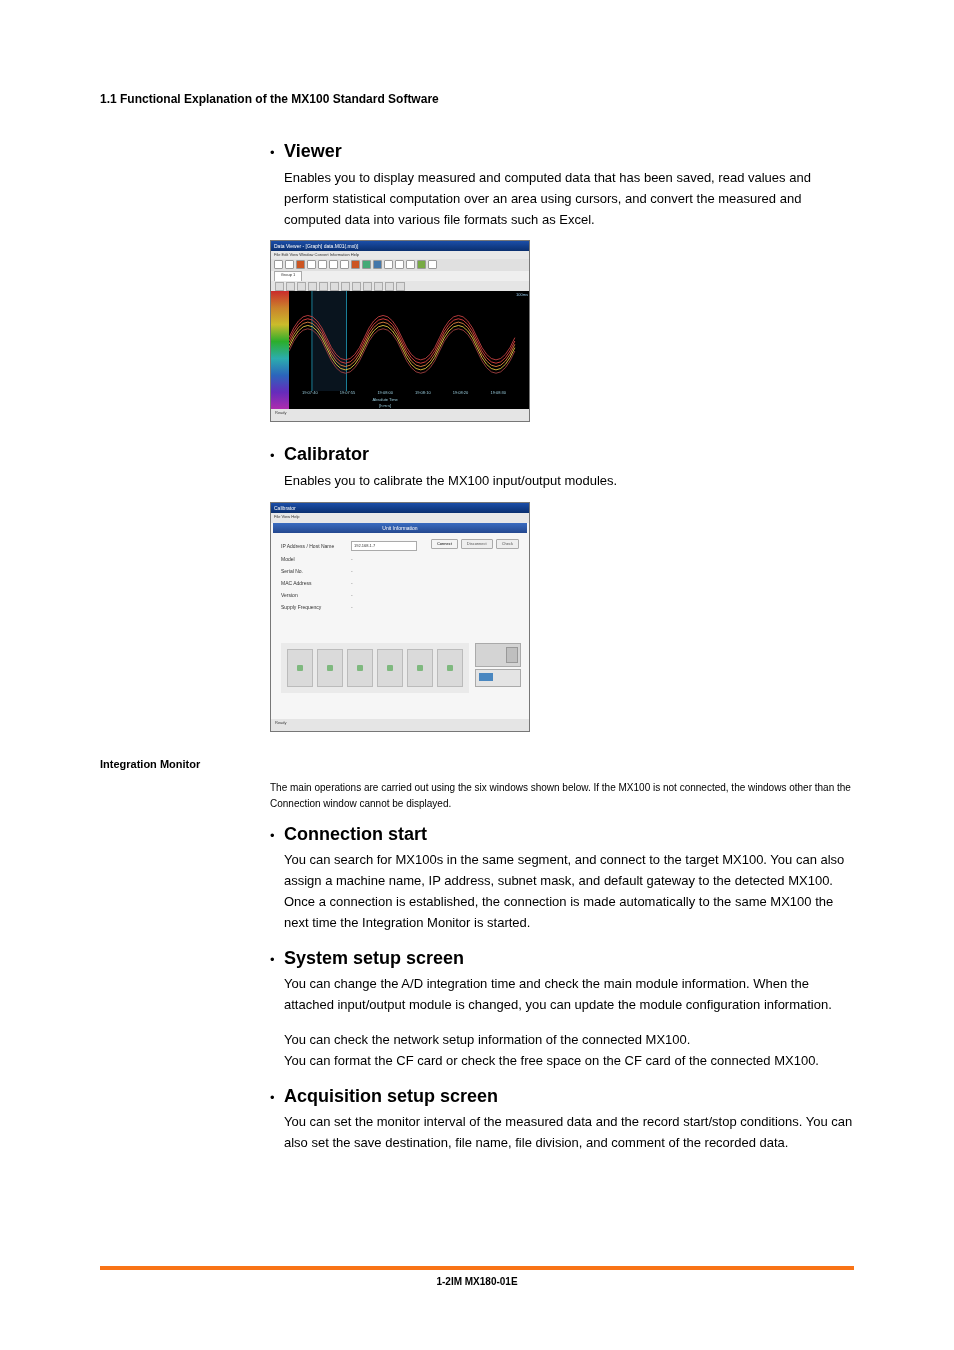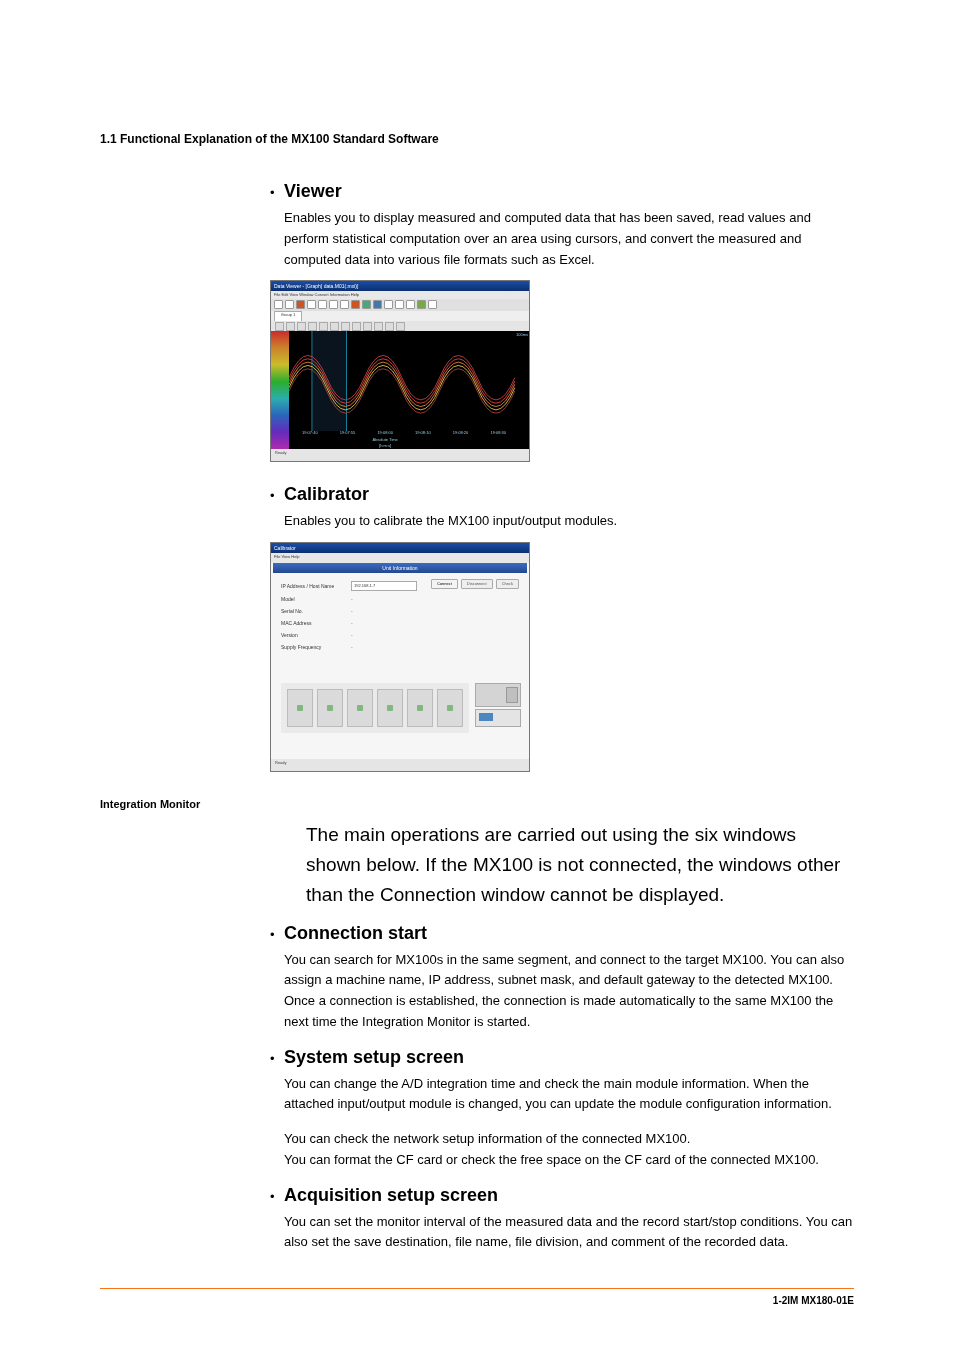--- a/index.html
+++ b/index.html
@@ -15,43 +15,41 @@
     width: 954px;
     height: 1350px;
     position: relative;
     box-sizing: border-box;
     padding: 90px 100px 40px 100px;
   }
   .header-title {
     font-weight: bold;
     font-size: 12px;
     margin-bottom: 28px;
-    margin-top: 40px;
   }
   .body-col {
     margin-left: 170px;
   }
   .bullet-row {
     display: flex;
     align-items: baseline;
     margin-bottom: 2px;
   }
   .bullet-dot {
     width: 14px;
     flex: 0 0 14px;
     font-size: 13px;
   }
   .bullet-label {
     font-weight: bold;
     font-size: 18px;
   }
   .para {
-    font-size: 19px;
+    font-size: 10px;
     margin-bottom: 8px;
-    margin-left: 36px;
   }
   .indent-para {
     margin-left: 14px;
     font-size: 13px;
     margin-bottom: 10px;
   }
   .section-heading {
     font-weight: bold;
     font-size: 11px;
     margin: 24px 0 6px 0;
@@ -152,25 +150,25 @@
   .fig-calib .unit .u1{width:100%;height:22px;background:#d4d4d4;border:1px solid #aaa;margin-bottom:2px;position:relative;}
   .fig-calib .unit .u1::after{content:"";position:absolute;right:2px;top:3px;width:10px;height:14px;background:#bfbfbf;border:1px solid #999;}
   .fig-calib .unit .u2{width:100%;height:16px;background:#e4e4e4;border:1px solid #aaa;position:relative;}
   .fig-calib .unit .u2::before{content:"";position:absolute;left:3px;top:3px;width:14px;height:8px;background:#4a87c0;}
   .fig-calib .status {
     position:absolute;left:0;right:0;bottom:0;height:10px;background:#e5e5e5;font-size:4px;color:#444;padding:1px 4px;
   }
 
   .footer {
     position: absolute;
-    left: 100px; right: 100px; bottom: 41px;
-    border-top: 1px solid #f97316;
+    left: 100px; right: 100px; bottom: 60px;
+    border-top: 4px solid #f97316;
     padding-top: 4px;
     display: flex;
-    justify-content: flex-end;
+    justify-content: center;
     font-size: 10px;
   }
   .footer .fr { font-weight: bold; }
 </style>
 </head>
 <body>
 
 <div class="page">
 
   <div class="header-title">1.1  Functional Explanation of the MX100 Standard  Software</div>

